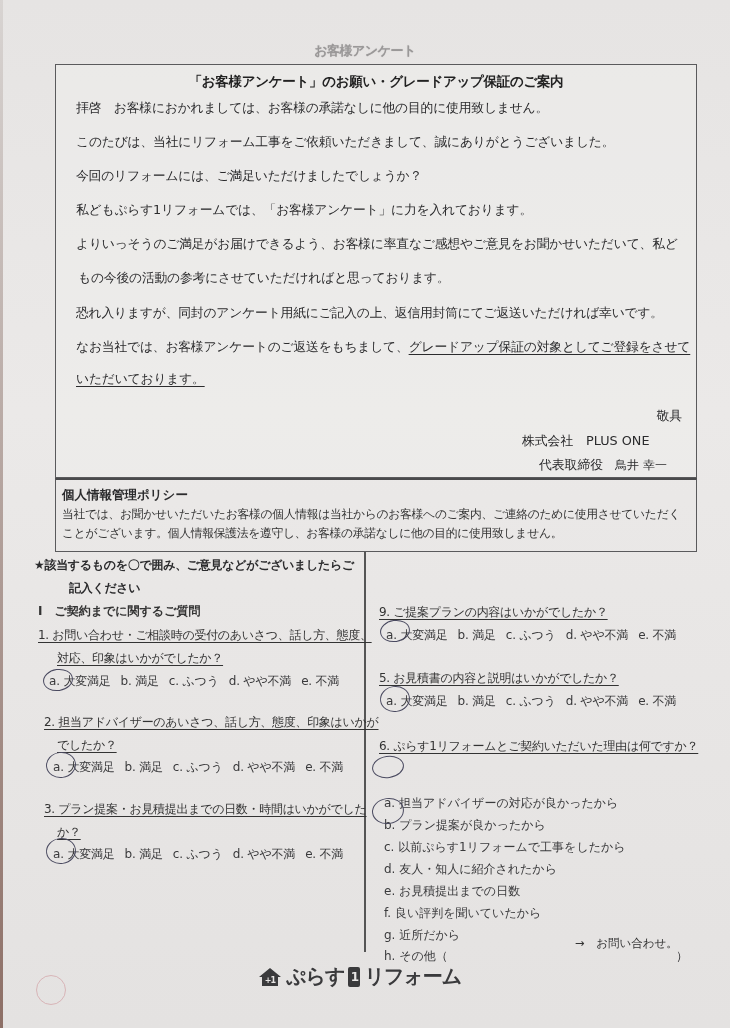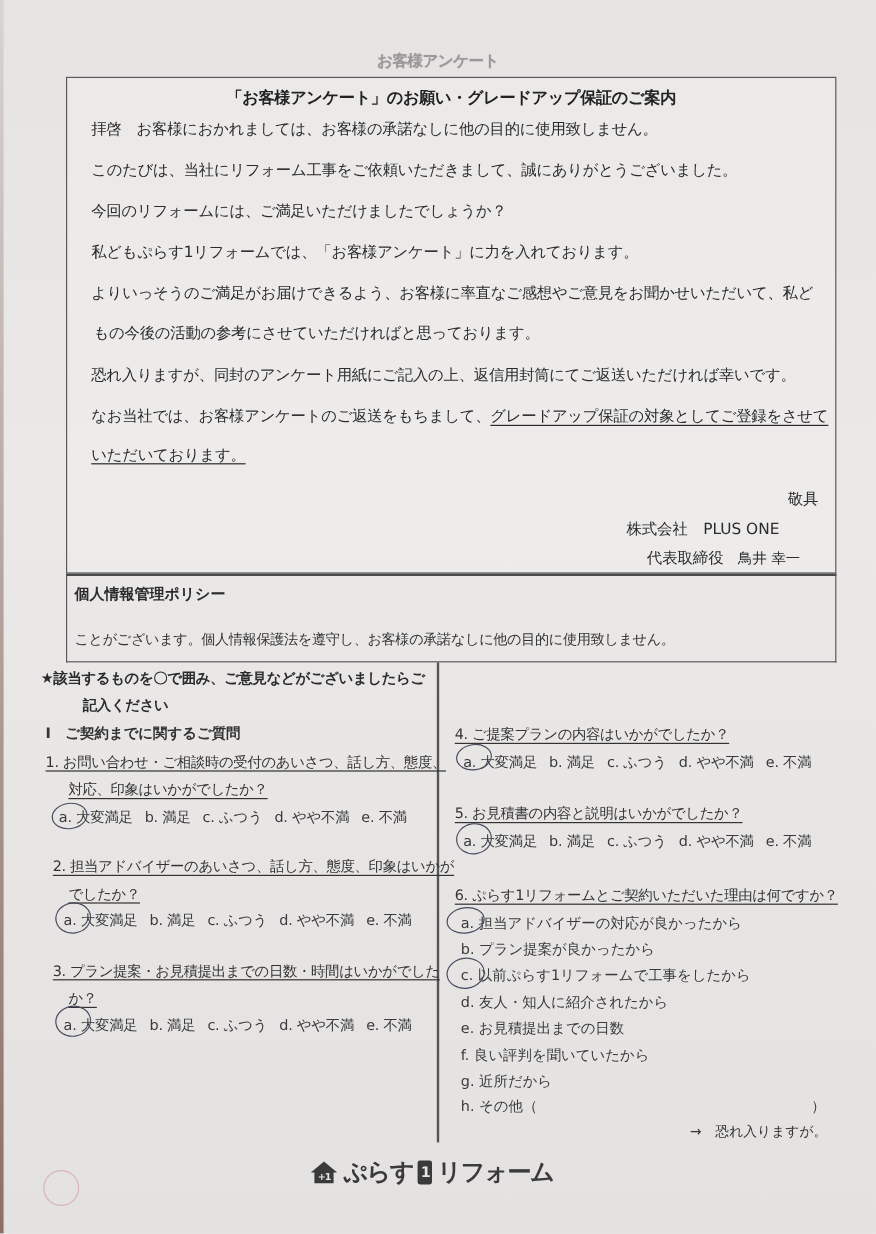--- a/index.html
+++ b/index.html
@@ -66,21 +66,21 @@
     }
     .opts {
       position: absolute; font-size: 12px; color: #3a3a3c; white-space: nowrap; letter-spacing: -0.2px;
     }
     .opts span { margin-right: 10px; }
     .circle {
       position: absolute; border: 1.4px solid #4a4a60; border-radius: 50%;
       width: 30px; height: 22px; transform: rotate(-8deg);
     }
     .reason {
-      position: absolute; left: 384px; font-size: 12px; color: #3a3a3c; white-space: nowrap;
+      position: absolute; left: 384px; font-size: 12px; color: #3a3a3c; white-space: nowrap; margin-top: 34px;
     }
     .continue {
       position: absolute; left: 575px; top: 936px; font-size: 11.5px; color: #333; white-space: nowrap;
     }
     .logo {
       position: absolute; left: 258px; top: 963px; display: flex; align-items: center; gap: 2px;
       font-size: 20px; font-weight: bold; color: #3a3a3c; letter-spacing: -1px;
     }
     .house {
       width: 24px; height: 20px; position: relative; margin-right: 2px;
@@ -119,20 +119,21 @@
     <div class="sign" style="right:14px; top:343px;">敬具</div>
     <div class="sign" style="left:466px; top:368px;">株式会社　PLUS ONE</div>
     <div class="sign" style="left:483px; top:392px;">
       <span>代表取締役</span>
       <span style="margin-left:8px; font-family: 'DejaVu Serif', serif; font-size:12px;">鳥井 幸一</span>
     </div>
   </div>
 
   <div class="policy-box">
     <div class="policy-title">個人情報管理ポリシー</div>
+    <div class="policy-text" style="top:27px;">当社では、お聞かせいただいたお客様の個人情報は当社からのお客様へのご案内、ご連絡のために使用させていただく</div>
     <div class="policy-text" style="top:46px;">ことがございます。個人情報保護法を遵守し、お客様の承諾なしに他の目的に使用致しません。</div>
   </div>
 
   <div class="divider-v"></div>
 
   <div class="instr" style="top:557px;">★該当するものを〇で囲み、ご意見などがございましたらご</div>
   <div class="instr" style="top:580px; left:69px;">記入ください</div>
   <div class="section-title">Ⅰ　ご契約までに関するご質問</div>
 
   <div class="q" style="left:38px; top:627px;">1. お問い合わせ・ご相談時の受付のあいさつ、話し方、態度、</div>
@@ -149,21 +150,21 @@
   </div>
   <div class="circle" style="left:46px; top:752px; height:26px;"></div>
 
   <div class="q" style="left:44px; top:801px;text-align:right;">3. プラン提案・お見積提出までの日数・時間はいかがでした</div>
   <div class="q" style="left:57px; top:824px;">か？</div>
   <div class="opts" style="left:53px; top:846px;">
     <span>a. 大変満足</span><span>b. 満足</span><span>c. ふつう</span><span>d. やや不満</span><span>e. 不満</span>
   </div>
   <div class="circle" style="left:46px; top:838px; height:26px;"></div>
 
-  <div class="q" style="left:379px; top:604px;">4. ご提案プランの内容はいかがでしたか？</div>
+  <div class="q" style="left:379px; top:604px;">9. ご提案プランの内容はいかがでしたか？</div>
   <div class="opts" style="left:386px; top:627px;">
     <span>a. 大変満足</span><span>b. 満足</span><span>c. ふつう</span><span>d. やや不満</span><span>e. 不満</span>
   </div>
   <div class="circle" style="left:380px; top:620px;"></div>
 
   <div class="q" style="left:379px; top:670px;">5. お見積書の内容と説明はいかがでしたか？</div>
   <div class="opts" style="left:386px; top:693px;">
     <span>a. 大変満足</span><span>b. 満足</span><span>c. ふつう</span><span>d. やや不満</span><span>e. 不満</span>
   </div>
   <div class="circle" style="left:380px; top:686px; height:26px;"></div>
@@ -174,21 +175,21 @@
   <div class="reason" style="top:783px;">b. プラン提案が良かったから</div>
   <div class="reason" style="top:805px;">c. 以前ぷらす1リフォームで工事をしたから</div>
   <div class="circle" style="left:372px; top:798px; width:32px; height:26px;"></div>
   <div class="reason" style="top:827px;">d. 友人・知人に紹介されたから</div>
   <div class="reason" style="top:849px;">e. お見積提出までの日数</div>
   <div class="reason" style="top:871px;">f. 良い評判を聞いていたから</div>
   <div class="reason" style="top:893px;">g. 近所だから</div>
   <div class="reason" style="top:914px;">h. その他（</div>
   <div class="reason" style="top:914px; left:676px;">）</div>
 
-  <div class="continue">→　恐れ入りますが。</div>
+  <div class="continue">→　お問い合わせ。</div>
 
   <div class="logo">
     <svg class="house" viewBox="0 0 24 20">
       <polygon points="12,1 1,10 4,10 4,19 20,19 20,10 23,10" fill="#3a3a3c"></polygon>
       <text x="12" y="16" font-size="8" fill="#e8e6e5" text-anchor="middle" font-family="DejaVu Sans, sans-serif" font-weight="bold">+1</text>
     </svg>
     <span>ぷらす</span>
     <span class="one-badge">1</span>
     <span>リフォーム</span>
   </div>

